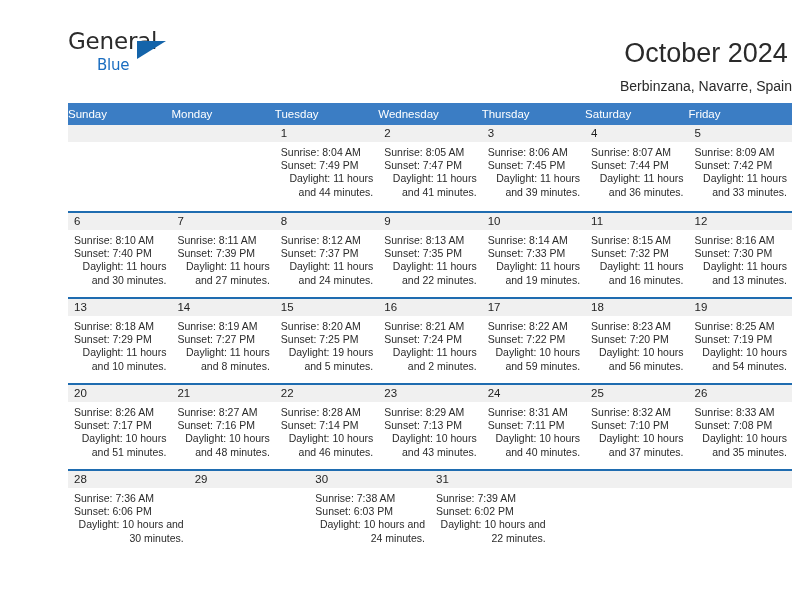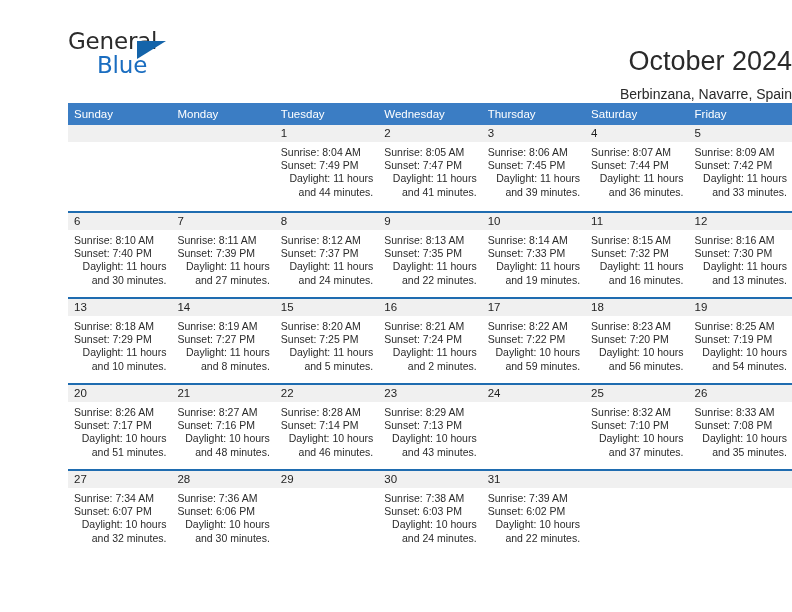--- a/index.html
+++ b/index.html
@@ -55,32 +55,32 @@
     top: 13px;
     width: 0;
     height: 0;
     border-left: 29px solid #1464aa;
     border-bottom: 18px solid transparent;
   }
   .logo-blue {
     position: absolute;
     left: 29px;
     top: 24px;
-    font-size: 23px;
+    font-size: 15px;
     letter-spacing: -0.2px;
     color: #1a6dc0;
     font-family: "DejaVu Sans", sans-serif;
     line-height: 26px;
   }
 
   .title-block {
     position: absolute;
     right: 0;
-    top: 16px;
-    text-align: right;
+    top: 8px;
+    text-align: center;
   }
   .month-title {
     font-size: 27px;
     color: #2a2a2a;
     line-height: 34px;
     white-space: nowrap;
     font-family: "Liberation Sans", sans-serif;
   }
   .location {
     font-size: 14px;
@@ -102,21 +102,20 @@
   .weekday-row {
     display: flex;
     background: #3b7dc4;
     height: 22px;
   }
   .weekday {
     flex: 1 1 0;
     color: #ffffff;
     font-size: 11.5px;
     line-height: 22px;
-    padding-left: 6px;
     box-sizing: border-box;
     font-family: "Liberation Sans", sans-serif;
     white-space: nowrap;
     overflow: hidden;
   }
 
   .week {
     display: flex;
     border-top: 2px solid #1f6cb0;
     height: 86px;
@@ -315,21 +314,21 @@
               <div>Sunrise: 8:19 AM</div>
               <div>Sunset: 7:27 PM</div>
               <div class="daylight">Daylight: 11 hours and 8 minutes.</div>
             </div>
           </div>
           <div class="day-cell">
             <div class="day-number">15</div>
             <div class="day-info">
               <div>Sunrise: 8:20 AM</div>
               <div>Sunset: 7:25 PM</div>
-              <div class="daylight">Daylight: 11 hours and 5 minutes.</div>
+              <div class="daylight">Daylight: 19 hours and 5 minutes.</div>
             </div>
           </div>
           <div class="day-cell">
             <div class="day-number">16</div>
             <div class="day-info">
               <div>Sunrise: 8:21 AM</div>
               <div>Sunset: 7:24 PM</div>
               <div class="daylight">Daylight: 11 hours and 2 minutes.</div>
             </div>
           </div>
@@ -386,48 +385,45 @@
           <div class="day-cell">
             <div class="day-number">23</div>
             <div class="day-info">
               <div>Sunrise: 8:29 AM</div>
               <div>Sunset: 7:13 PM</div>
               <div class="daylight">Daylight: 10 hours and 43 minutes.</div>
             </div>
           </div>
           <div class="day-cell">
             <div class="day-number">24</div>
+            <div class="day-info">
+              <div>Sunrise: 8:31 AM</div>
+              <div>Sunset: 7:11 PM</div>
+              <div class="daylight">Daylight: 10 hours and 40 minutes.</div>
+            </div>
           </div>
           <div class="day-cell">
             <div class="day-number">25</div>
             <div class="day-info">
               <div>Sunrise: 8:32 AM</div>
               <div>Sunset: 7:10 PM</div>
               <div class="daylight">Daylight: 10 hours and 37 minutes.</div>
             </div>
           </div>
           <div class="day-cell">
             <div class="day-number">26</div>
             <div class="day-info">
               <div>Sunrise: 8:33 AM</div>
               <div>Sunset: 7:08 PM</div>
               <div class="daylight">Daylight: 10 hours and 35 minutes.</div>
             </div>
           </div>
         </div>
         <div class="week">
           <div class="day-cell">
-            <div class="day-number">27</div>
-            <div class="day-info">
-              <div>Sunrise: 7:34 AM</div>
-              <div>Sunset: 6:07 PM</div>
-              <div class="daylight">Daylight: 10 hours and 32 minutes.</div>
-            </div>
-          </div>
-          <div class="day-cell">
             <div class="day-number">28</div>
             <div class="day-info">
               <div>Sunrise: 7:36 AM</div>
               <div>Sunset: 6:06 PM</div>
               <div class="daylight">Daylight: 10 hours and 30 minutes.</div>
             </div>
           </div>
           <div class="day-cell">
             <div class="day-number">29</div>
           </div>

